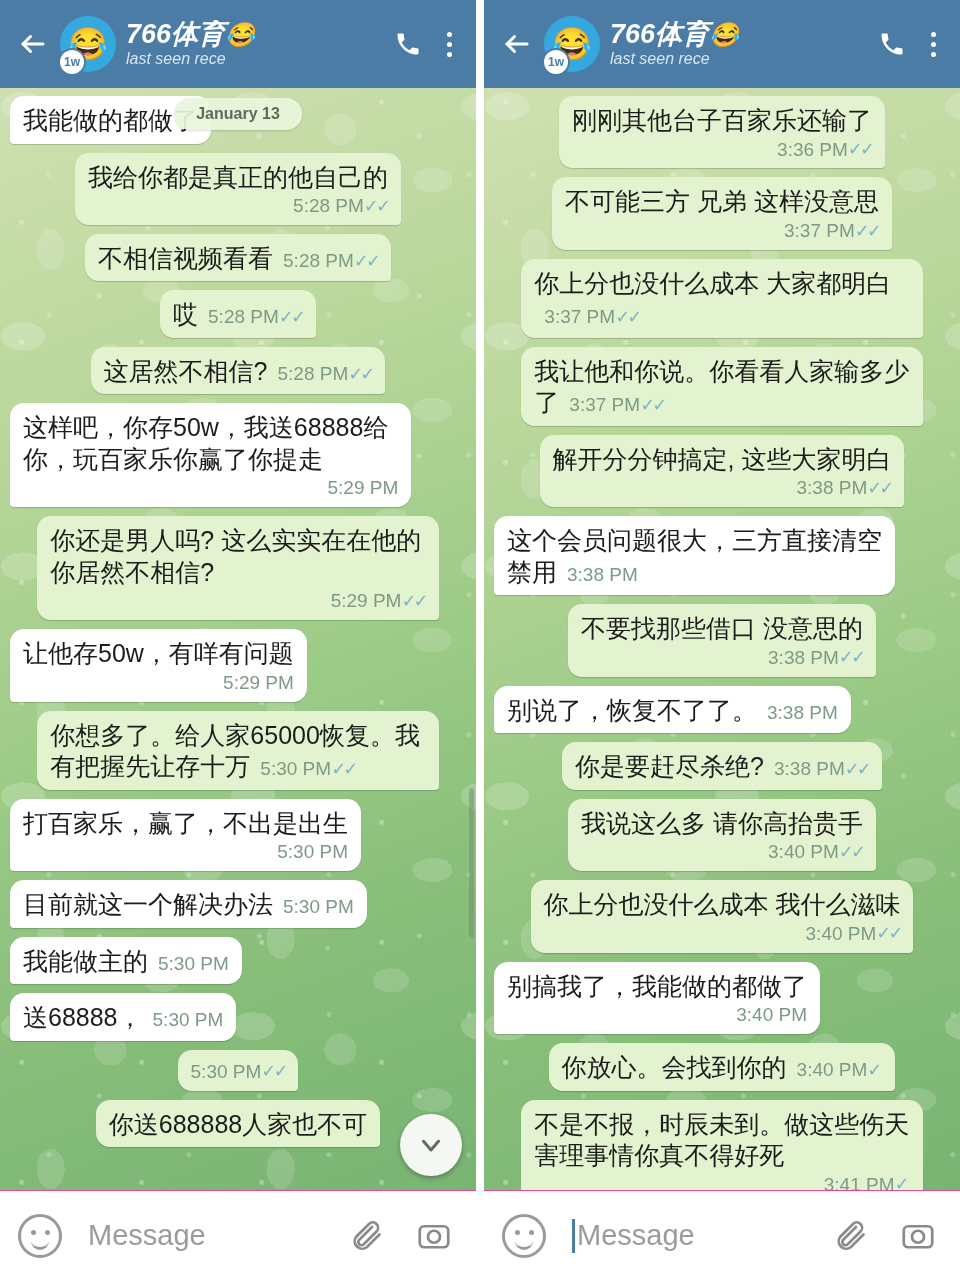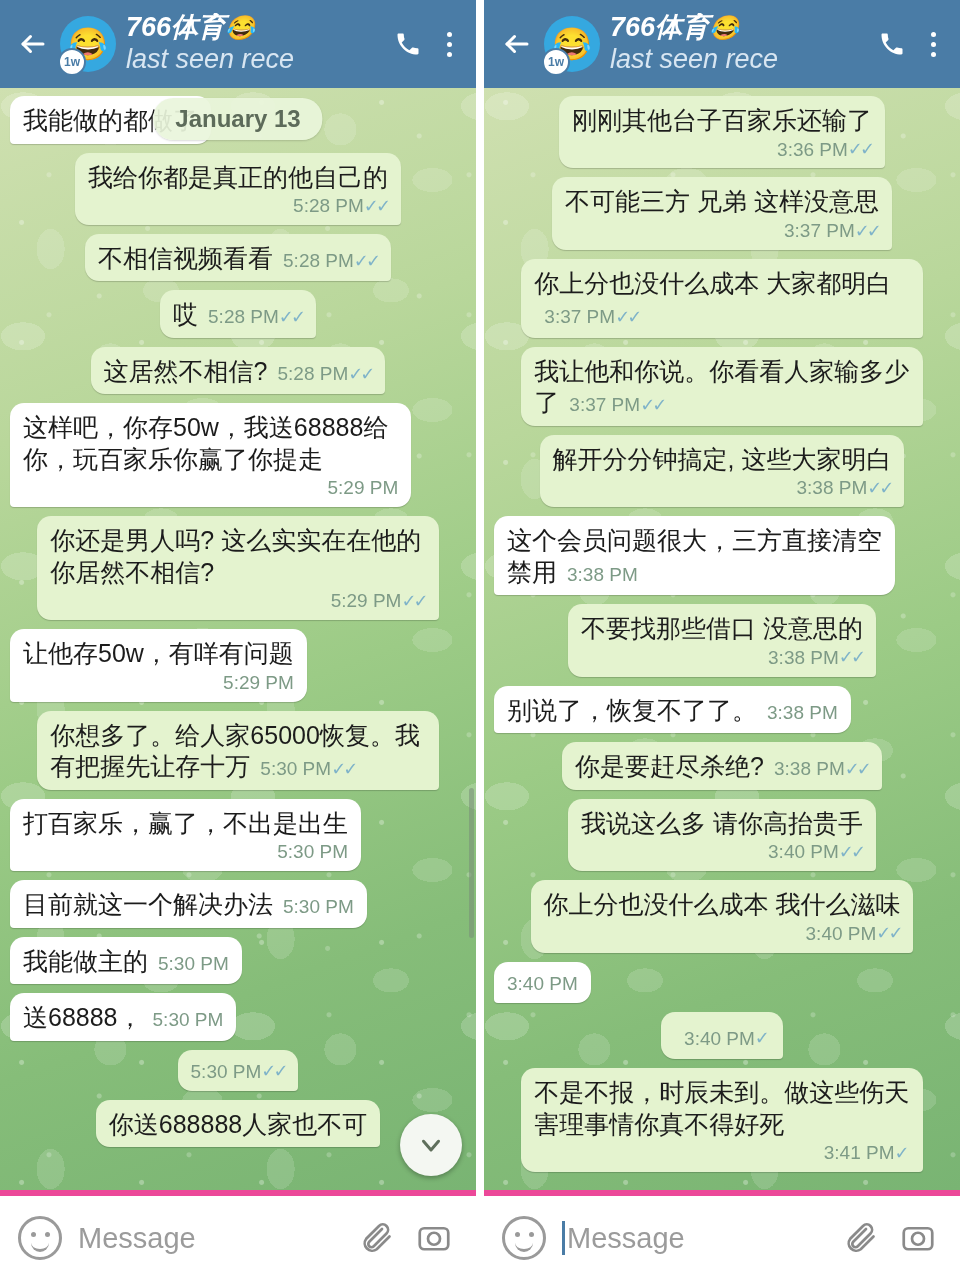--- a/index.html
+++ b/index.html
@@ -79,21 +79,21 @@
     color: #ffffff;
     font-size: 27px;
     font-weight: bold;
     white-space: nowrap;
     overflow: hidden;
     line-height: 1.1;
   }
   .chat-title .emoji-inline { font-size: 24px; }
   .chat-sub {
     color: #d8e6f2;
-    font-size: 27px;
+    font-size: 16px;
     white-space: nowrap;
     overflow: hidden;
     line-height: 1.2;
   }
   .call-btn, .menu-btn {
     width: 48px; height: 48px;
     display: flex; align-items: center; justify-content: center;
     color: #ffffff;
     flex: 0 0 auto;
   }
@@ -165,21 +165,21 @@
   .meta.block { display: flex; justify-content: flex-end; margin-left: 0; margin-top: 1px; }
   .ticks { display: inline-block; color: #7fb3c9; font-size: 18px; letter-spacing: -3px; }
   .ticks.single { letter-spacing: 0; }
 
   .date-chip {
     position: absolute;
     top: 10px; left: 50%;
     transform: translateX(-50%);
     background: rgba(233,245,219,0.92);
     color: #5d6b5a;
-    font-size: 24px;
+    font-size: 16px;
     font-weight: bold;
     padding: 7px 22px;
     border-radius: 20px;
     z-index: 6;
     box-shadow: 0 1px 2px rgba(0,0,0,0.15);
   }
 
   .scroll-down {
     position: absolute;
     right: 14px; bottom: 14px;
@@ -202,22 +202,22 @@
   }
 
   
   .composer {
     flex: 0 0 90px;
     height: 90px;
     background: #ffffff;
     display: flex;
     align-items: center;
     padding: 0 18px;
-    gap: 10px;
-    border-top: 6px solid #ec4899;
+    gap: 20px;
+    border-top: 1px solid #ec4899;
   }
   .smiley {
     width: 44px; height: 44px; border-radius: 50%;
     border: 3px solid #9a9a9a;
     position: relative; flex: 0 0 44px;
   }
   .smiley::before {
     content: "";
     position: absolute; left: 10px; top: 13px;
     width: 5px; height: 5px; border-radius: 50%; background: #9a9a9a;
@@ -492,26 +492,26 @@
                 <span class="ticks">✓✓</span>
               </span></div>
           </div>
           <div class="row out">
             <div class="bubble out"><span class="txt">你上分也没什么成本 我什么滋味</span><span class="meta block">
                 <span>3:40 PM</span>
                 <span class="ticks">✓✓</span>
               </span></div>
           </div>
           <div class="row in">
-            <div class="bubble in"><span class="meta block">
+            <div class="bubble in"><span class="txt">别搞我了，我能做的都做了</span><span class="meta block">
                 <span>3:40 PM</span>
               </span></div>
           </div>
           <div class="row out">
-            <div class="bubble out"><span class="meta">
+            <div class="bubble out"><span class="txt">你放心。会找到你的</span><span class="meta">
                 <span>3:40 PM</span>
                 <span class="ticks single">✓</span>
               </span></div>
           </div>
           <div class="row out">
             <div class="bubble out"><span class="txt">不是不报，时辰未到。做这些伤天害理事情你真不得好死</span><span class="meta block">
                 <span>3:41 PM</span>
                 <span class="ticks single">✓</span>
               </span></div>
           </div>

